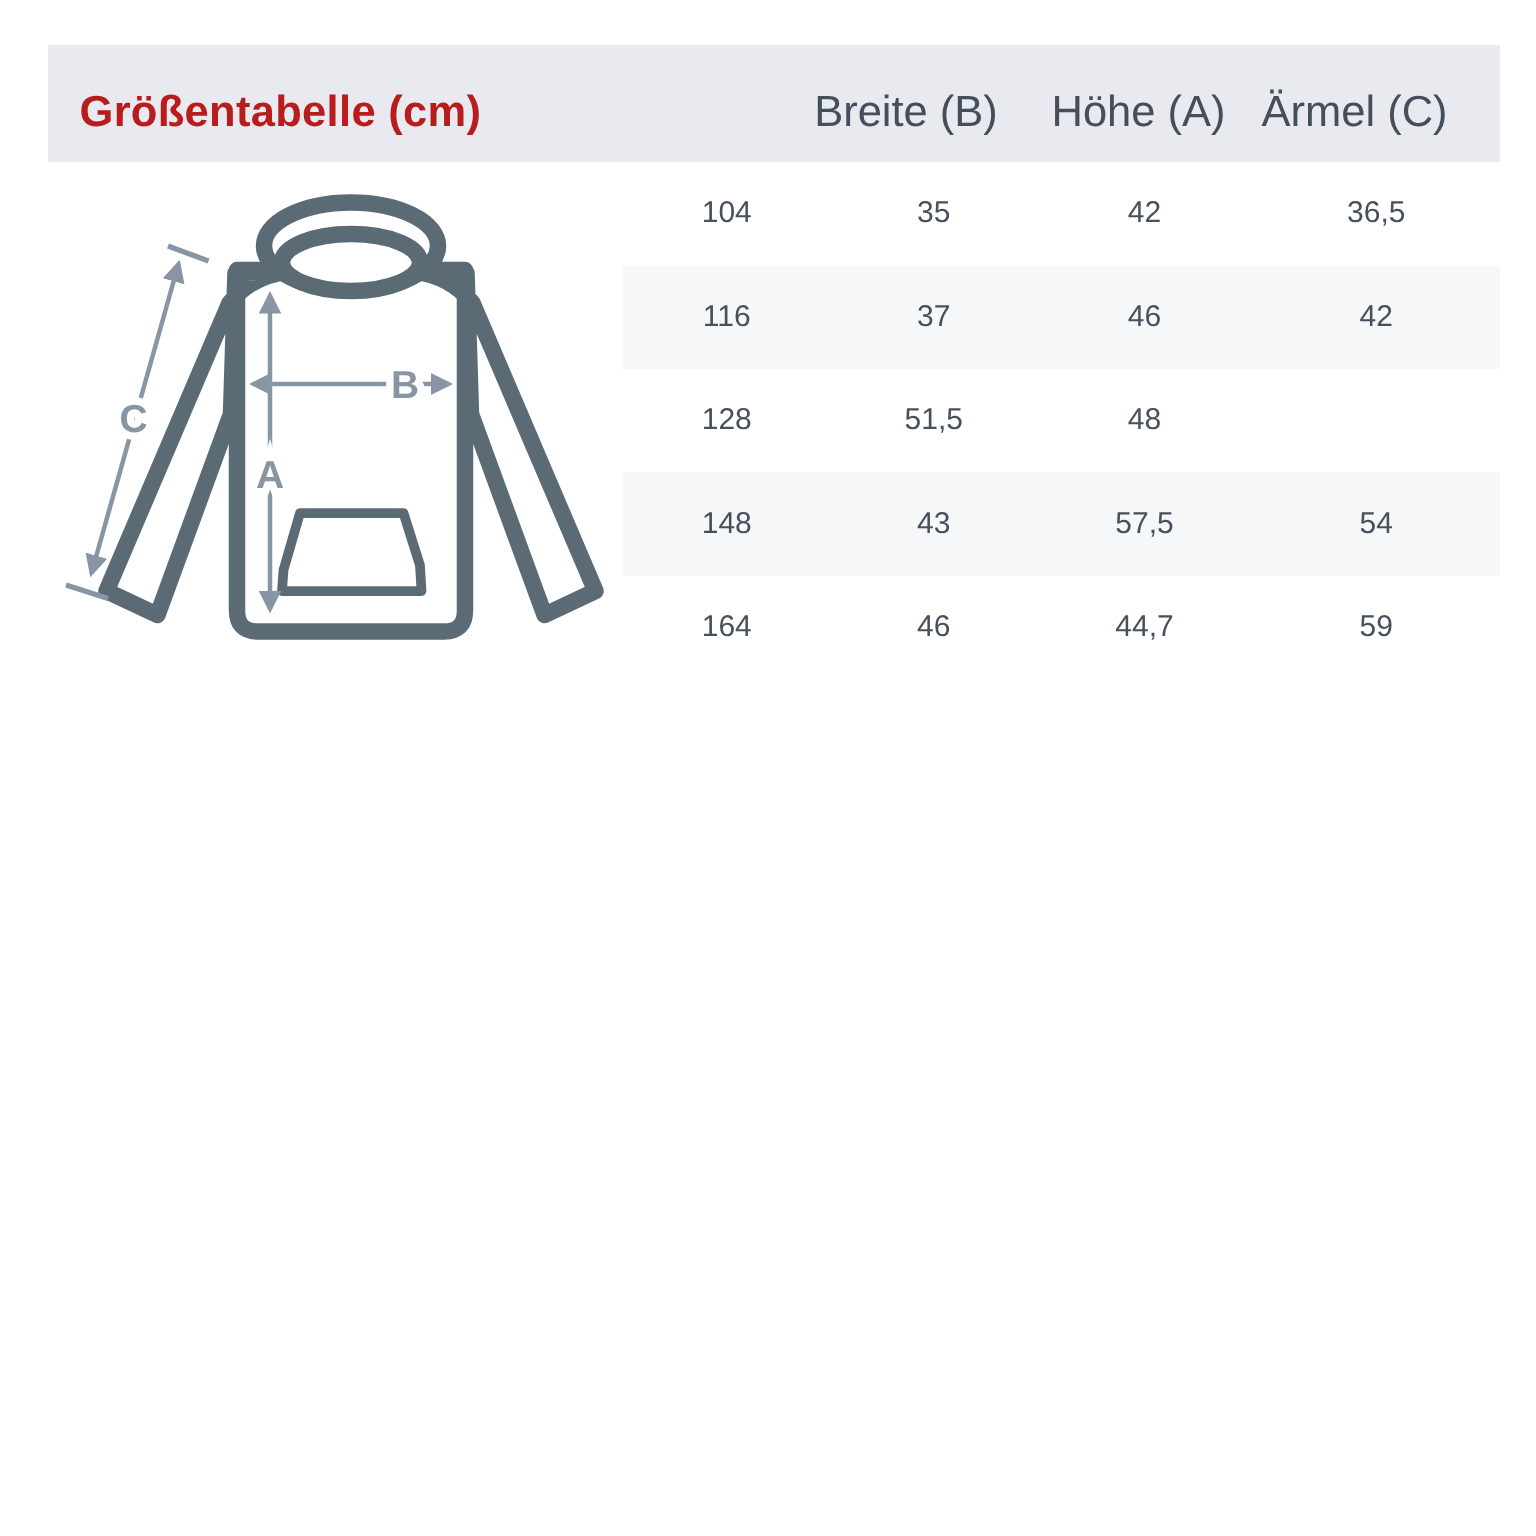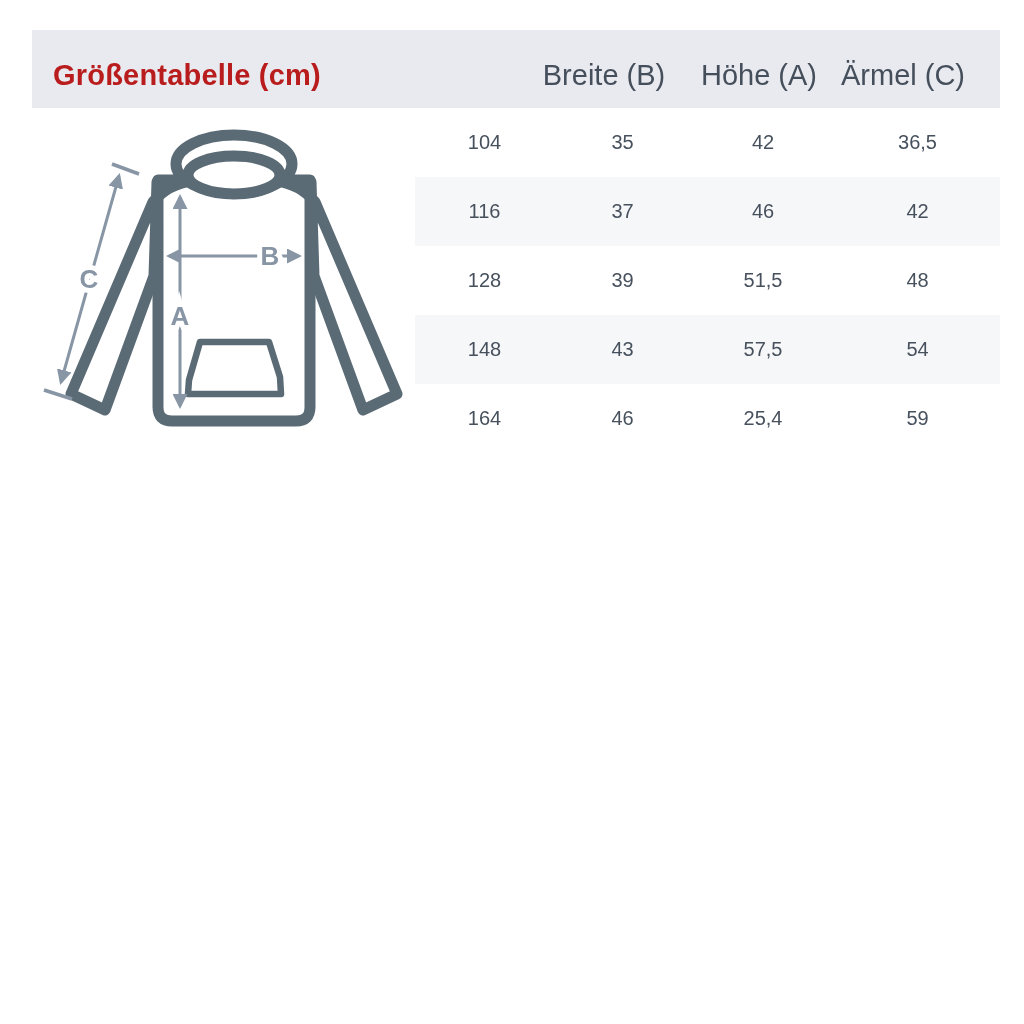--- a/index.html
+++ b/index.html
@@ -56,34 +56,33 @@
       <div class="cell">36,5</div>
     </div>
     <div class="size-row striped">
       <div class="cell">116</div>
       <div class="cell">37</div>
       <div class="cell">46</div>
       <div class="cell">42</div>
     </div>
     <div class="size-row">
       <div class="cell">128</div>
-      <div class="cell">39</div>
       <div class="cell">51,5</div>
       <div class="cell">48</div>
     </div>
     <div class="size-row striped">
       <div class="cell">148</div>
       <div class="cell">43</div>
       <div class="cell">57,5</div>
       <div class="cell">54</div>
     </div>
     <div class="size-row">
       <div class="cell">164</div>
       <div class="cell">46</div>
-      <div class="cell">25,4</div>
+      <div class="cell">44,7</div>
       <div class="cell">59</div>
     </div>
   </div>
 
   <div class="hoodie-wrap">
     <svg width="380" height="330" viewBox="0 0 380 330" xmlns="http://www.w3.org/2000/svg">
       <defs>
         <marker id="arw" viewBox="0 0 10 10" refX="8" refY="5" markerWidth="5" markerHeight="5" orient="auto-start-reverse" markerUnits="strokeWidth">
           <path d="M0,0 L10,5 L0,10 Z" fill="#8795a5"></path>
         </marker>

